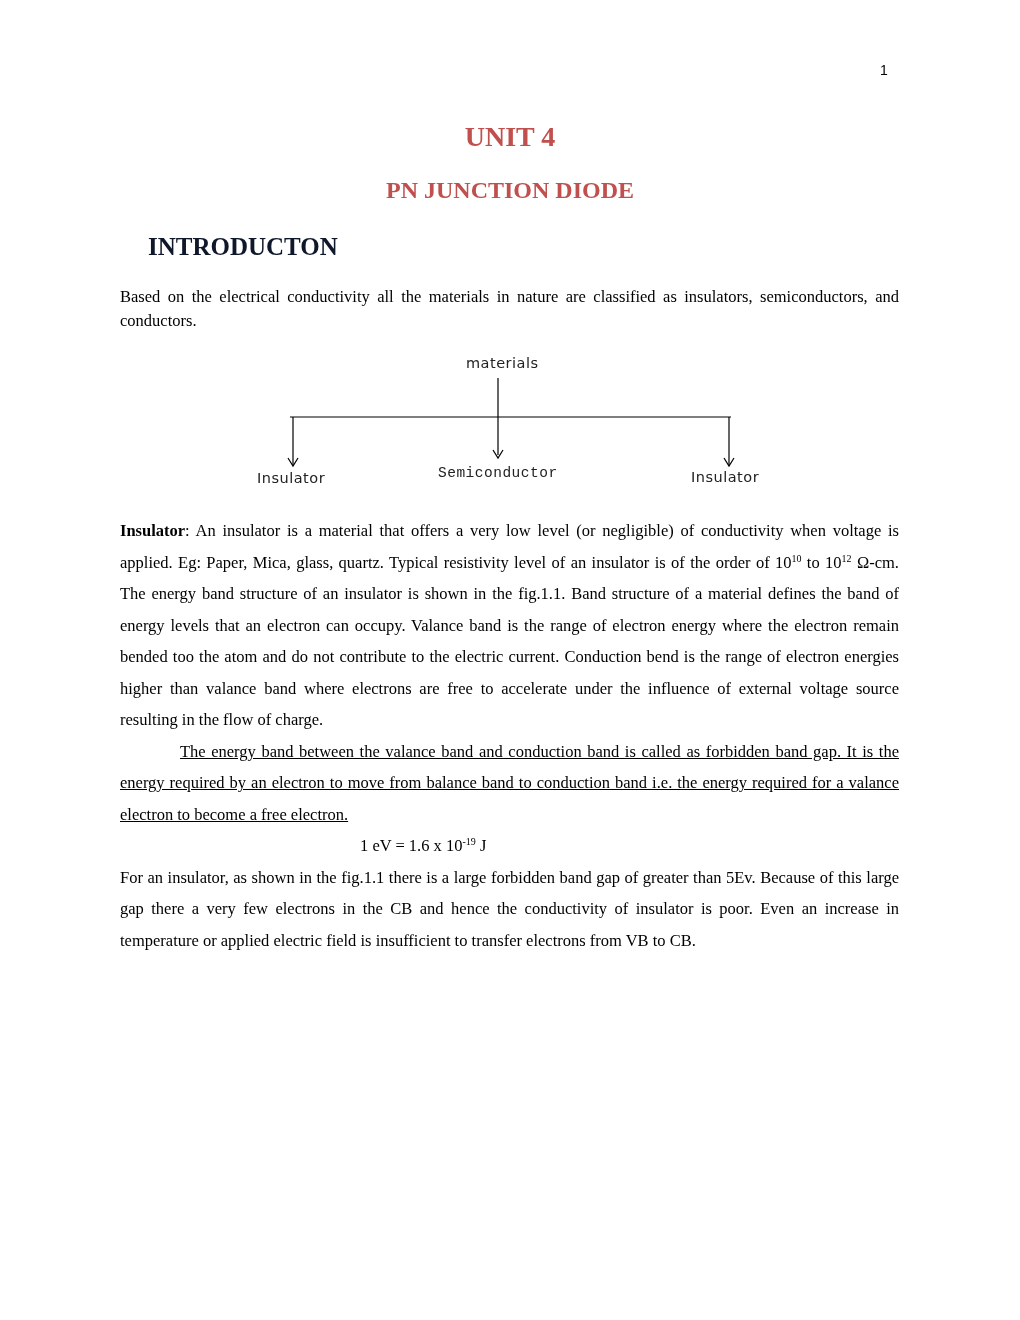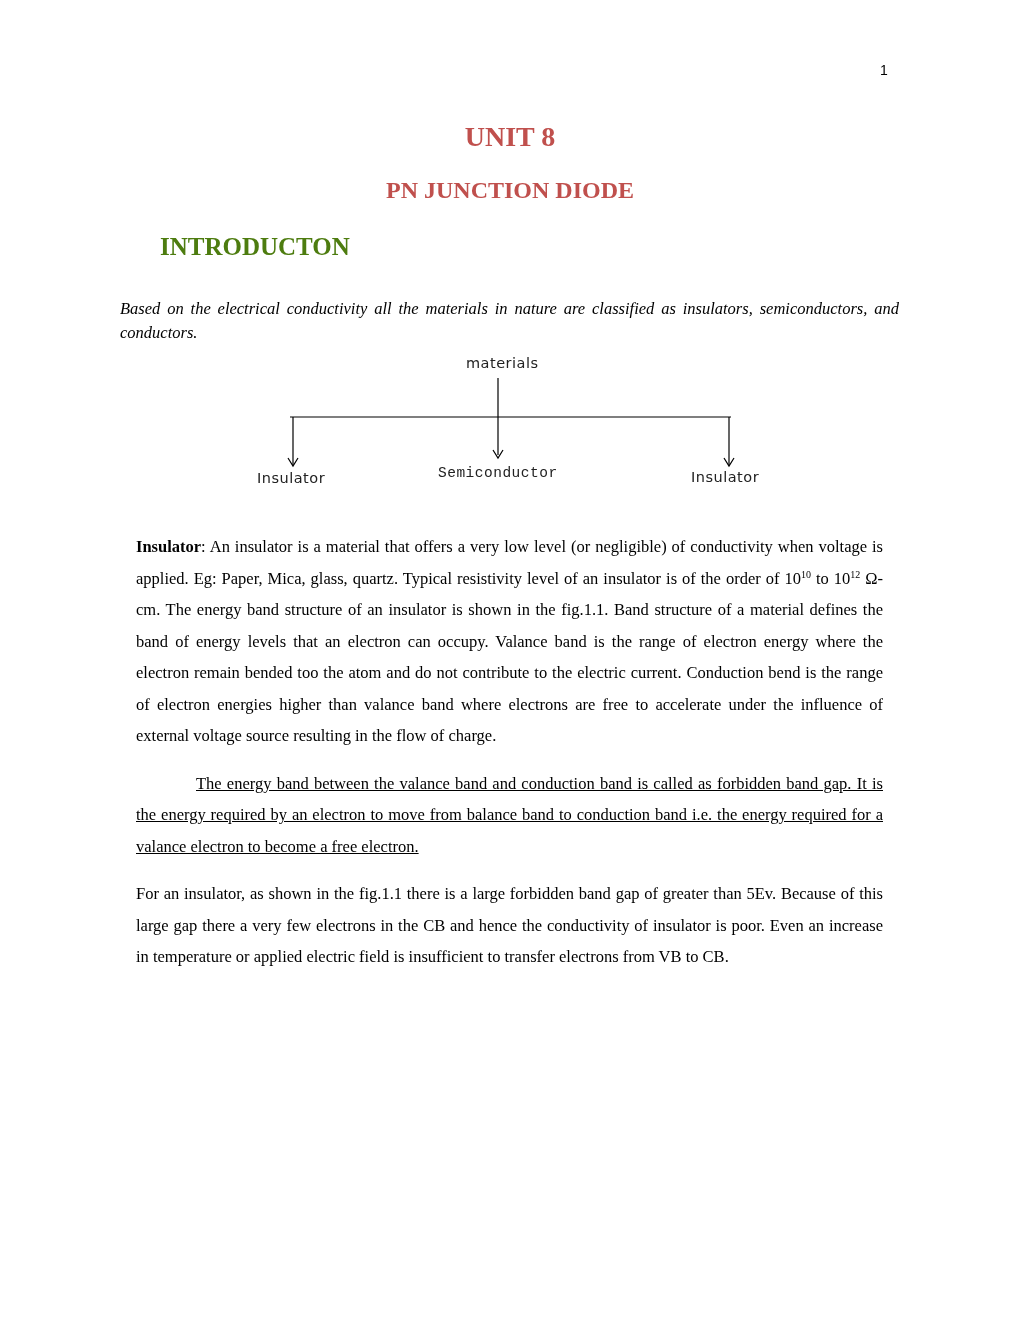--- a/index.html
+++ b/index.html
@@ -2,37 +2,37 @@
 <html><head>
 <meta charset="utf-8">
 <style>
   html, body { margin:0; padding:0; background:#ffffff; }
   body { width:1020px; height:1320px; position:relative; overflow:hidden;
          font-family:"Liberation Serif", serif; color:#000; }
   .page-number { position:absolute; top:62px; left:880px; font-family:"Liberation Sans", sans-serif; font-size:14px; }
   .title { position:absolute; left:0; width:1020px; text-align:center; color:#c0504d; font-weight:bold; font-family:"Liberation Serif", serif; }
   .unit { top:121px; font-size:28px; }
   .chapter { top:177px; font-size:24px; }
-  .section { position:absolute; top:233px; left:160px; color:#4d7c0f; font-weight:bold; font-size:25px; }
+  .section { position:absolute; top:233px; left:148px; color:#0f172a; font-weight:bold; font-size:25px; }
   .para { position:absolute; left:120px; width:779px; font-size:16.5px; text-align:justify; }
-  .intro { top:297px; line-height:24px;font-style:italic; }
+  .intro { top:285px; line-height:24px; }
   .diagram { position:absolute; left:0; top:350px; width:1020px; height:150px; }
   .diag-label { position:absolute; font-family:"DejaVu Sans", sans-serif; font-size:14.5px; color:#222; letter-spacing:0.5px; }
   .body-text { top:515px; line-height:31.5px; }
-  .body-text p { margin:16px; }
+  .body-text p { margin:0; }
   .indent { text-indent:60px;text-decoration:underline; }
   .formula { text-align:left; padding-left:240px; }
   sup { font-size:10px; vertical-align:6px; line-height:0; }
 </style>
 </head>
 <body>
 
 <div class="page-number">1</div>
 
-<div class="title unit">UNIT 8</div>
+<div class="title unit">UNIT 4</div>
 <div class="title chapter">PN JUNCTION DIODE</div>
 <div class="section">INTRODUCTON</div>
 
 <div class="para intro">Based on the electrical conductivity all the materials in nature are classified as insulators, semiconductors, and conductors.</div>
 
 <div class="diagram">
   <svg width="1020" height="150">
     <g stroke="#000" stroke-width="1.2" fill="none">
       <line x1="498" y1="28" x2="498" y2="105"></line>
       <line x1="290" y1="67" x2="731" y2="67"></line>
@@ -45,14 +45,15 @@
   </svg>
   <span class="diag-label" style="left:466px; top:5px;">materials</span>
   <span class="diag-label" style="left:257px; top:120px;">Insulator</span>
   <span class="diag-label" style="left:438px; top:115px;font-family:Liberation Mono, monospace;">Semiconductor</span>
   <span class="diag-label" style="left:691px; top:119px;">Insulator</span>
 </div>
 
 <div class="para body-text">
   <p><b>Insulator</b><span>: An insulator is a material that offers a very low level (or negligible) of conductivity when voltage is applied. Eg: Paper, Mica, glass, quartz. Typical resistivity level of an insulator is of the order of 10</span><sup>10</sup><span> to 10</span><sup>12</sup><span> Ω-cm. The energy band structure of an insulator is shown in the fig.1.1. Band structure of a material defines the band of energy levels that an electron can occupy. Valance band is the range of electron energy where the electron remain bended too the atom and do not contribute to the electric current. Conduction bend is the range of electron energies higher than valance band where electrons are free to accelerate under the influence of external voltage source resulting in the flow of charge.</span></p>
   <p class="indent">The energy band between the valance band and conduction band is called as forbidden band gap. It is the energy required by an electron to move from balance band to conduction band i.e. the energy required for a valance electron to become a free electron.</p>
+  <p class="formula"><span>1 eV = 1.6 x 10</span><sup>-19</sup><span> J</span></p>
   <p>For an insulator, as shown in the fig.1.1 there is a large forbidden band gap of greater than 5Ev. Because of this large gap there a very few electrons in the CB and hence the conductivity of insulator is poor. Even an increase in temperature or applied electric field is insufficient to transfer electrons from VB to CB.</p>
 </div>
 
 </body></html>

